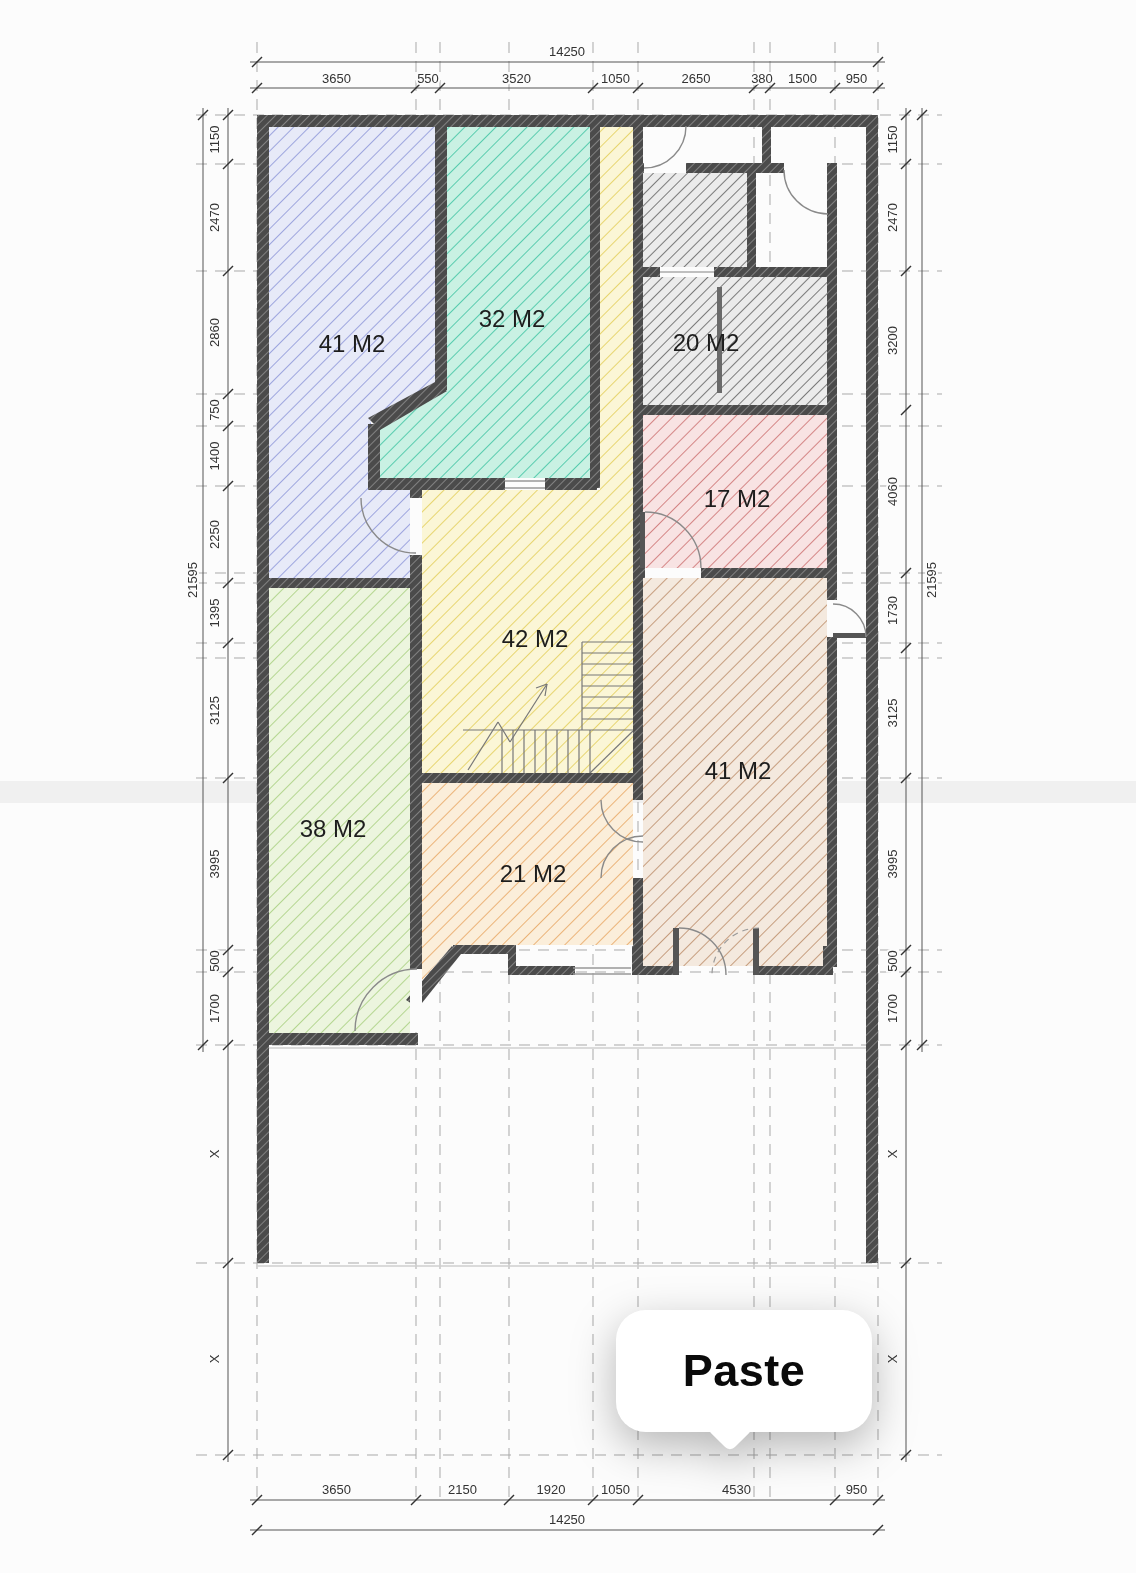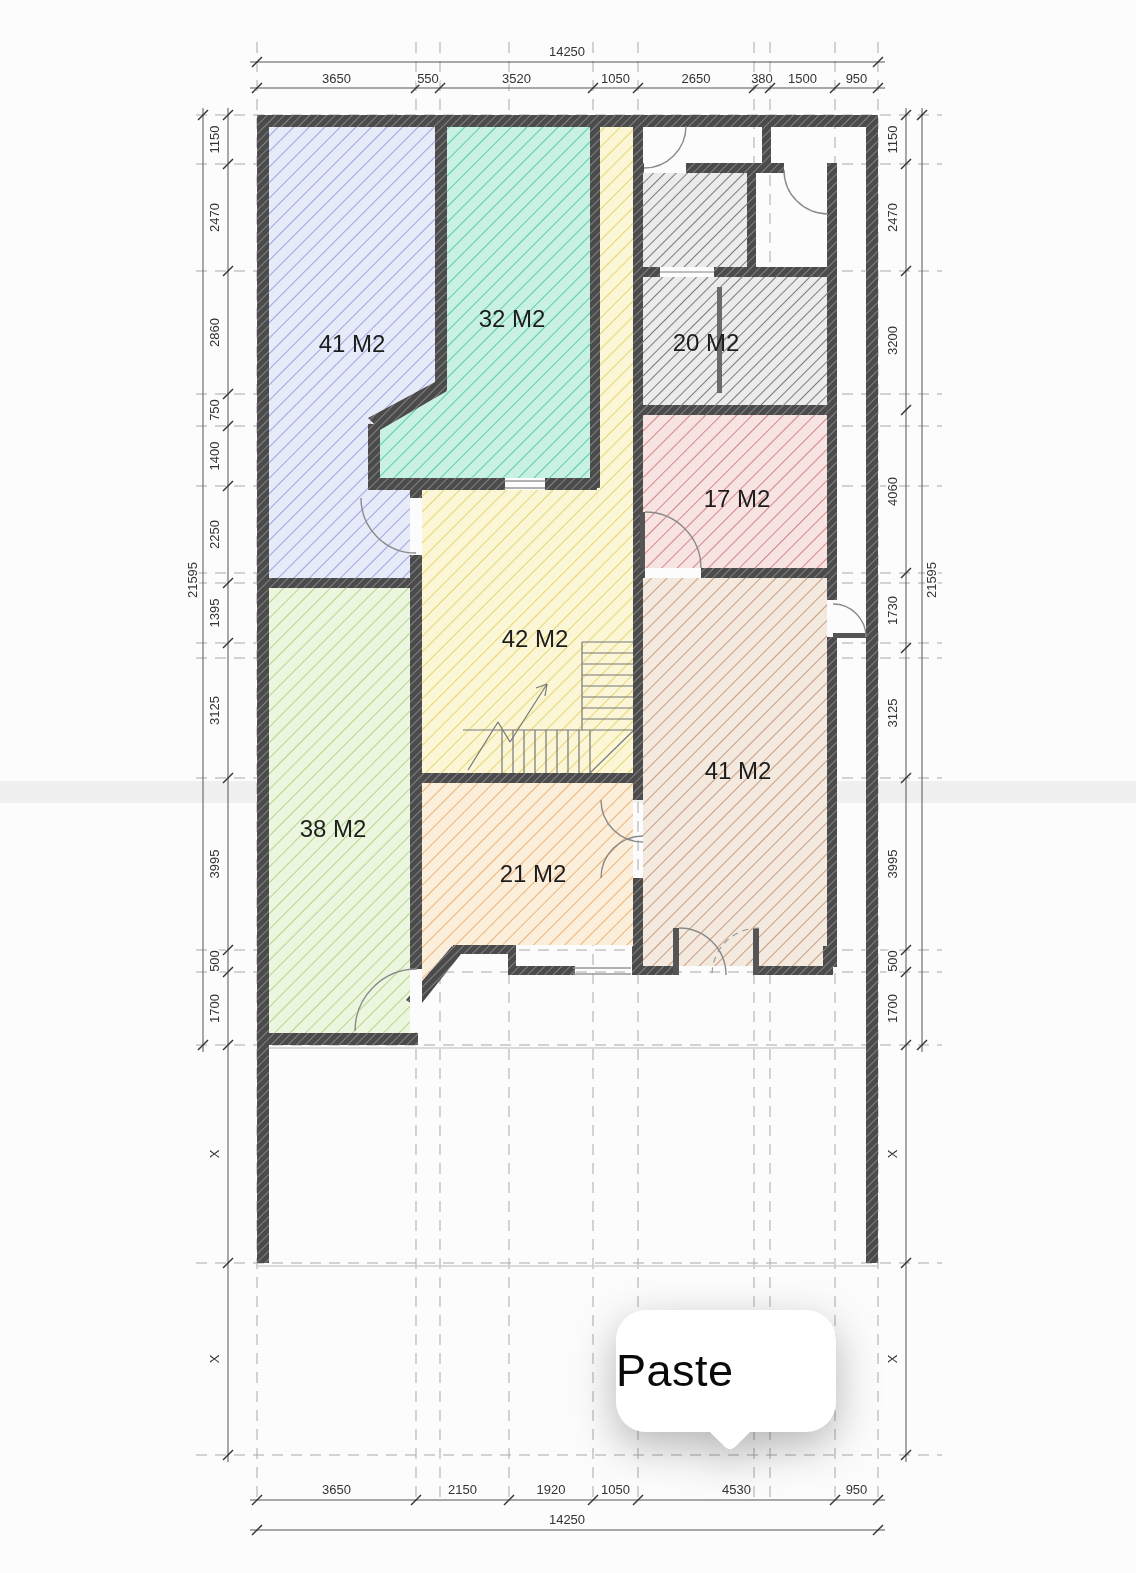--- a/index.html
+++ b/index.html
@@ -14,22 +14,22 @@
           paint-order:stroke;stroke:#fcfcfc;stroke-width:4px;}
   .roomtxt{font:24px "Liberation Sans",sans-serif;fill:#1d1d1d;text-anchor:middle;}
   .arc{stroke:#8a8a8a;stroke-width:1.4;fill:none;}
   .arc-dash{stroke:#9a9a9a;stroke-width:1.2;fill:none;stroke-dasharray:6 5;}
   .stair{stroke:#777;stroke-width:1.2;fill:none;}
   .thresh{stroke:#999;stroke-width:1.3;}
   .watermark-band{position:absolute;left:0;top:781px;width:1136px;height:22px;
           background:rgba(120,120,120,0.09);}
   .paste-callout{position:absolute;left:616px;top:1310px;width:228px;height:122px;
           filter:drop-shadow(0 14px 22px rgba(0,0,0,0.28));cursor:pointer;}
-  .paste-bubble{position:absolute;left:0;top:0;width:220px;height:122px;background:#ffffff;
-          border-radius:30px;display:flex;align-items:center;}
+  .paste-bubble{position:absolute;left:0;top:0;width:256px;height:122px;background:#ffffff;
+          border-radius:30px;display:flex;align-items:center;justify-content:center;font-weight:bold;}
   .paste-label{font-size:45px;color:#0a0a0a;letter-spacing:0.5px;}
   .paste-tail{position:absolute;left:50%;bottom:-13px;width:34px;height:34px;margin-left:-17px;
           background:#ffffff;transform:rotate(45deg);border-radius:7px;}
 </style>
 </head>
 <body>
 
 <div class="canvas">
 
   <div class="watermark-band"></div>

